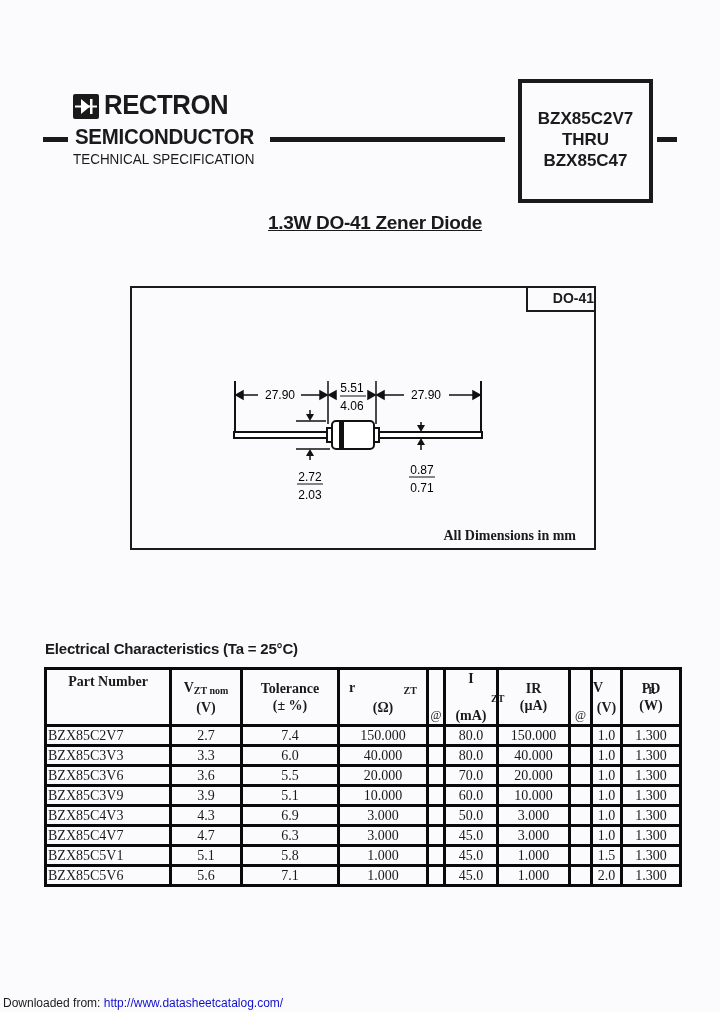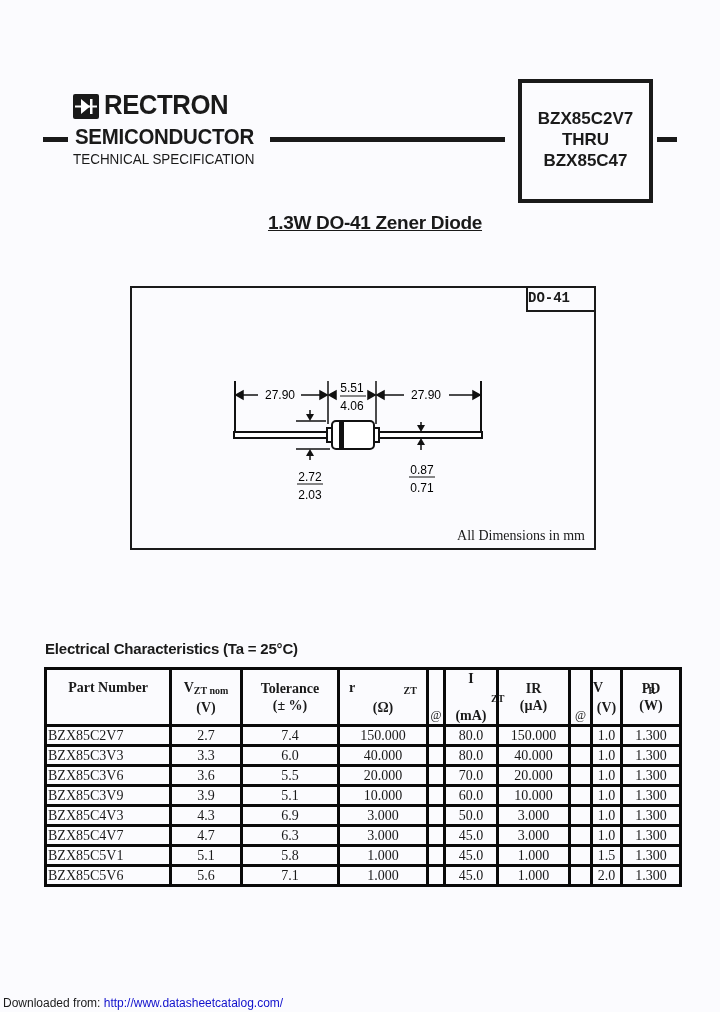--- a/index.html
+++ b/index.html
@@ -19,22 +19,22 @@
     .bar-left { left: 43px; top: 137px; width: 25px; }
     .bar-mid { left: 270px; top: 137px; width: 235px; }
     .bar-right { left: 657px; top: 137px; width: 20px; }
     .partbox { left: 518px; top: 79px; width: 127px; height: 116px; border: 4px solid #1a1a1a; box-sizing: content-box; }
     .partbox .lines { position: absolute; left: 0; right: 0; top: 25px; text-align: center; font-size: 17px; font-weight: bold; line-height: 21px; }
 
     .title { left: 0; width: 750px; top: 211px; text-align: center; font-size: 19px; font-weight: bold; text-decoration: underline; line-height: 24px; letter-spacing: -0.3px; }
 
     
     .frame { left: 130px; top: 286px; width: 462px; height: 260px; border: 2px solid #1a1a1a; }
-    .pkg-tab { right: -2px; top: -2px; width: 66px; height: 24px; border: 2px solid #1a1a1a; border-top: none; text-align: left; font-family: Liberation Mono, monospace; font-weight: bold; font-size: 14px; line-height: 24px; }
-    .dim-note { right: 9px; bottom: 4px; font-family: "Liberation Serif", serif; font-weight: normal; font-size: 14px; }
+    .pkg-tab { right: -2px; top: -2px; width: 66px; height: 24px; border: 2px solid #1a1a1a; border-top: none; text-align: right; font-family: Liberation Sans, sans-serif; font-weight: bold; font-size: 14px; line-height: 24px; }
+    .dim-note { right: 18px; bottom: 4px; font-family: "Liberation Serif", serif; font-weight: bold; font-size: 14px; }
 
     
     .ec-title { left: 45px; top: 640px; font-size: 15px; font-weight: bold; letter-spacing: -0.2px; }
     table.ec {
       position: absolute; left: 44px; top: 667px; width: 635px;
       border-collapse: collapse; font-family: "Liberation Serif", serif; font-size: 14px;
       table-layout: fixed;
     }
     table.ec th, table.ec td { border: 3px solid #0a0a0a; padding: 0; text-align: center; }
     table.ec th { font-weight: bold; font-size: 14px; line-height: 17px; height: 36px; vertical-align: middle; }
@@ -138,21 +138,21 @@
       <col style="width:89px">
     <col style="width:17px">
       <col style="width:53px">
       <col style="width:72px">
       <col style="width:22px">
     <col style="width:30px">
       <col style="width:59px">
   </colgroup>
   <thead>
     <tr>
-      <th style="vertical-align:top; padding-top:9px;"><span>Part Number</span></th>
+      <th style="vertical-align:top; padding-top:3px;"><span>Part Number</span></th>
       <th><span>V</span><span class="tiny">ZT nom</span><br><span>(V)</span></th>
       <th><span>Tolerance</span><br><span>(± %)</span></th>
       <th><span>r</span> <span class="sub">ZT</span><br><span>(Ω)</span></th>
       <th style="vertical-align:bottom; font-weight:normal; font-size:12px;"><span>@</span></th>
       <th><span>I</span> <span class="sub">ZT</span><br><span>(mA)</span></th>
       <th><span>IR</span><br><span>(µA)</span></th>
       <th style="vertical-align:bottom; font-weight:normal; font-size:12px;"><span>@</span></th>
       <th><span>V</span><span class="sub">R</span><br><span>(V)</span></th>
       <th><span>PD</span><br><span>(W)</span></th>
     </tr>

